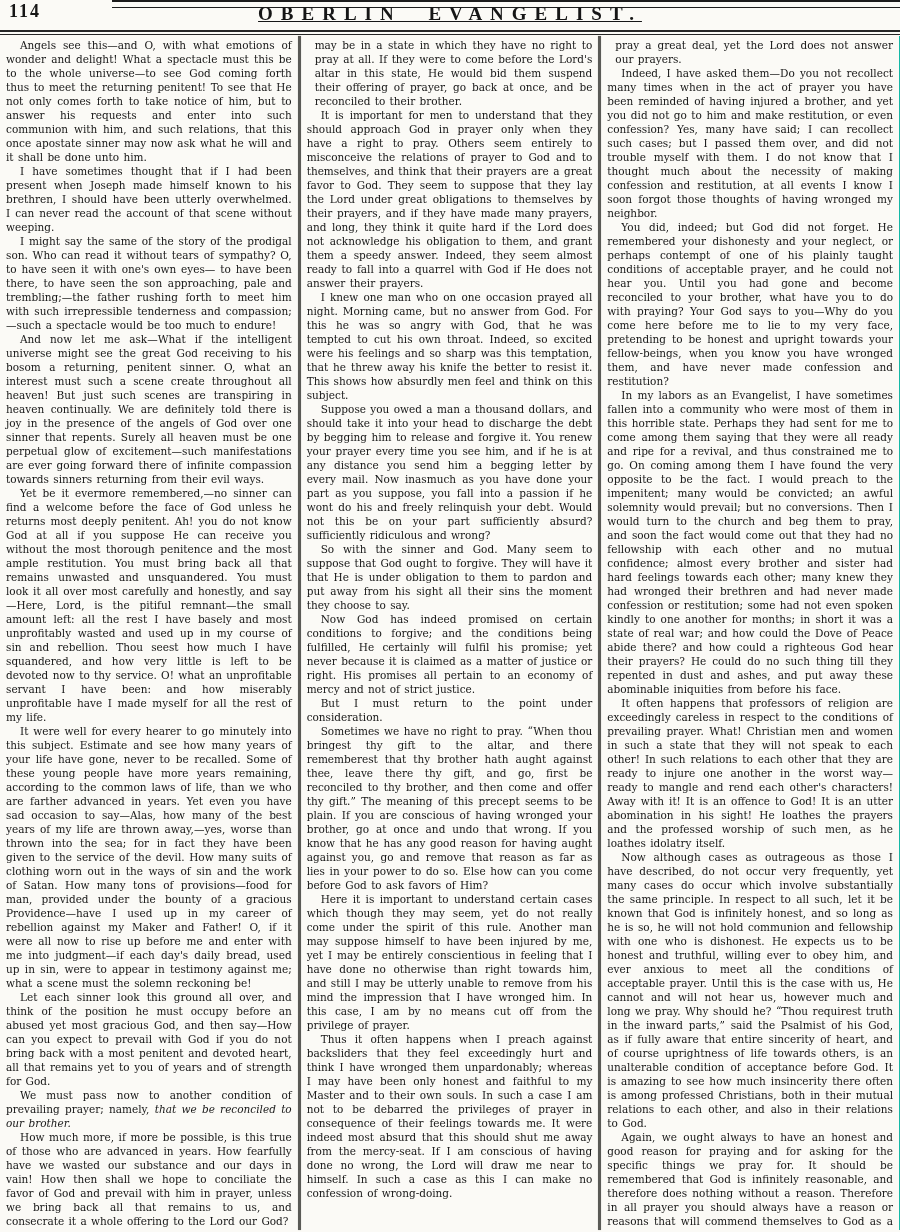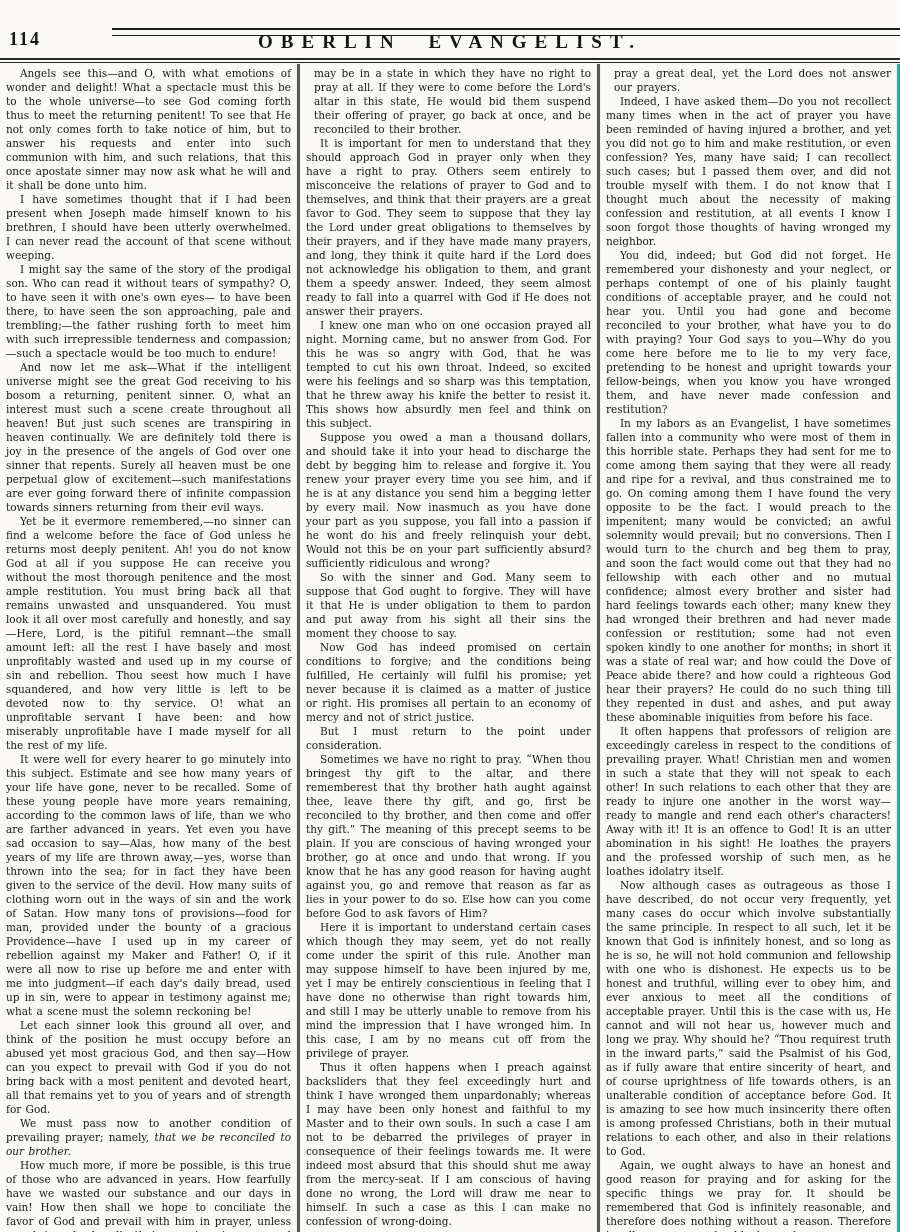--- a/index.html
+++ b/index.html
@@ -8,41 +8,42 @@
     background:#fbfaf6;
     font-family:"DejaVu Serif", serif;
     color:#161616;
     position:relative;
   }
   .page { width:900px; height:1232px; position:relative; }
   .top-rule {
     position:absolute; top:0; left:112px; right:0;
     height:5px; border-top:2px solid #1c1c1c; border-bottom:1px solid #1c1c1c;
   }
-  .header { position:relative; height:28px;margin-top:28px; }
+  .header { position:relative; height:28px; }
   .page-number {
     position:absolute; left:9px; top:1px;
     font-family:"Liberation Serif", serif;
     font-weight:bold; font-size:18px; letter-spacing:2px;
   }
   .masthead {
     text-align:center; padding-top:3px;
     font-family:"Liberation Serif", serif;
     font-weight:bold; font-size:19px;
     letter-spacing:8px; word-spacing:14px;
     white-space:nowrap;
+    text-decoration:underline;
   }
   .header-rule {
     height:2px; margin-top:2px;
     border-top:2px solid #262626; border-bottom:1px solid #262626;
   }
   .columns {
     display:flex; align-items:stretch;
     height:1194px; margin-top:1px;
-    border-right:3px solid #14b8a6;
+    border-right:1px solid #14b8a6;
   }
   .column {
     width:289px; padding:2px 6px 0 6px;
     overflow:hidden;
     text-align:justify;
   }
   .column-divider {
     width:3px; background:#5a5a56;
     box-shadow:0 0 1px #9b9b97;
   }

